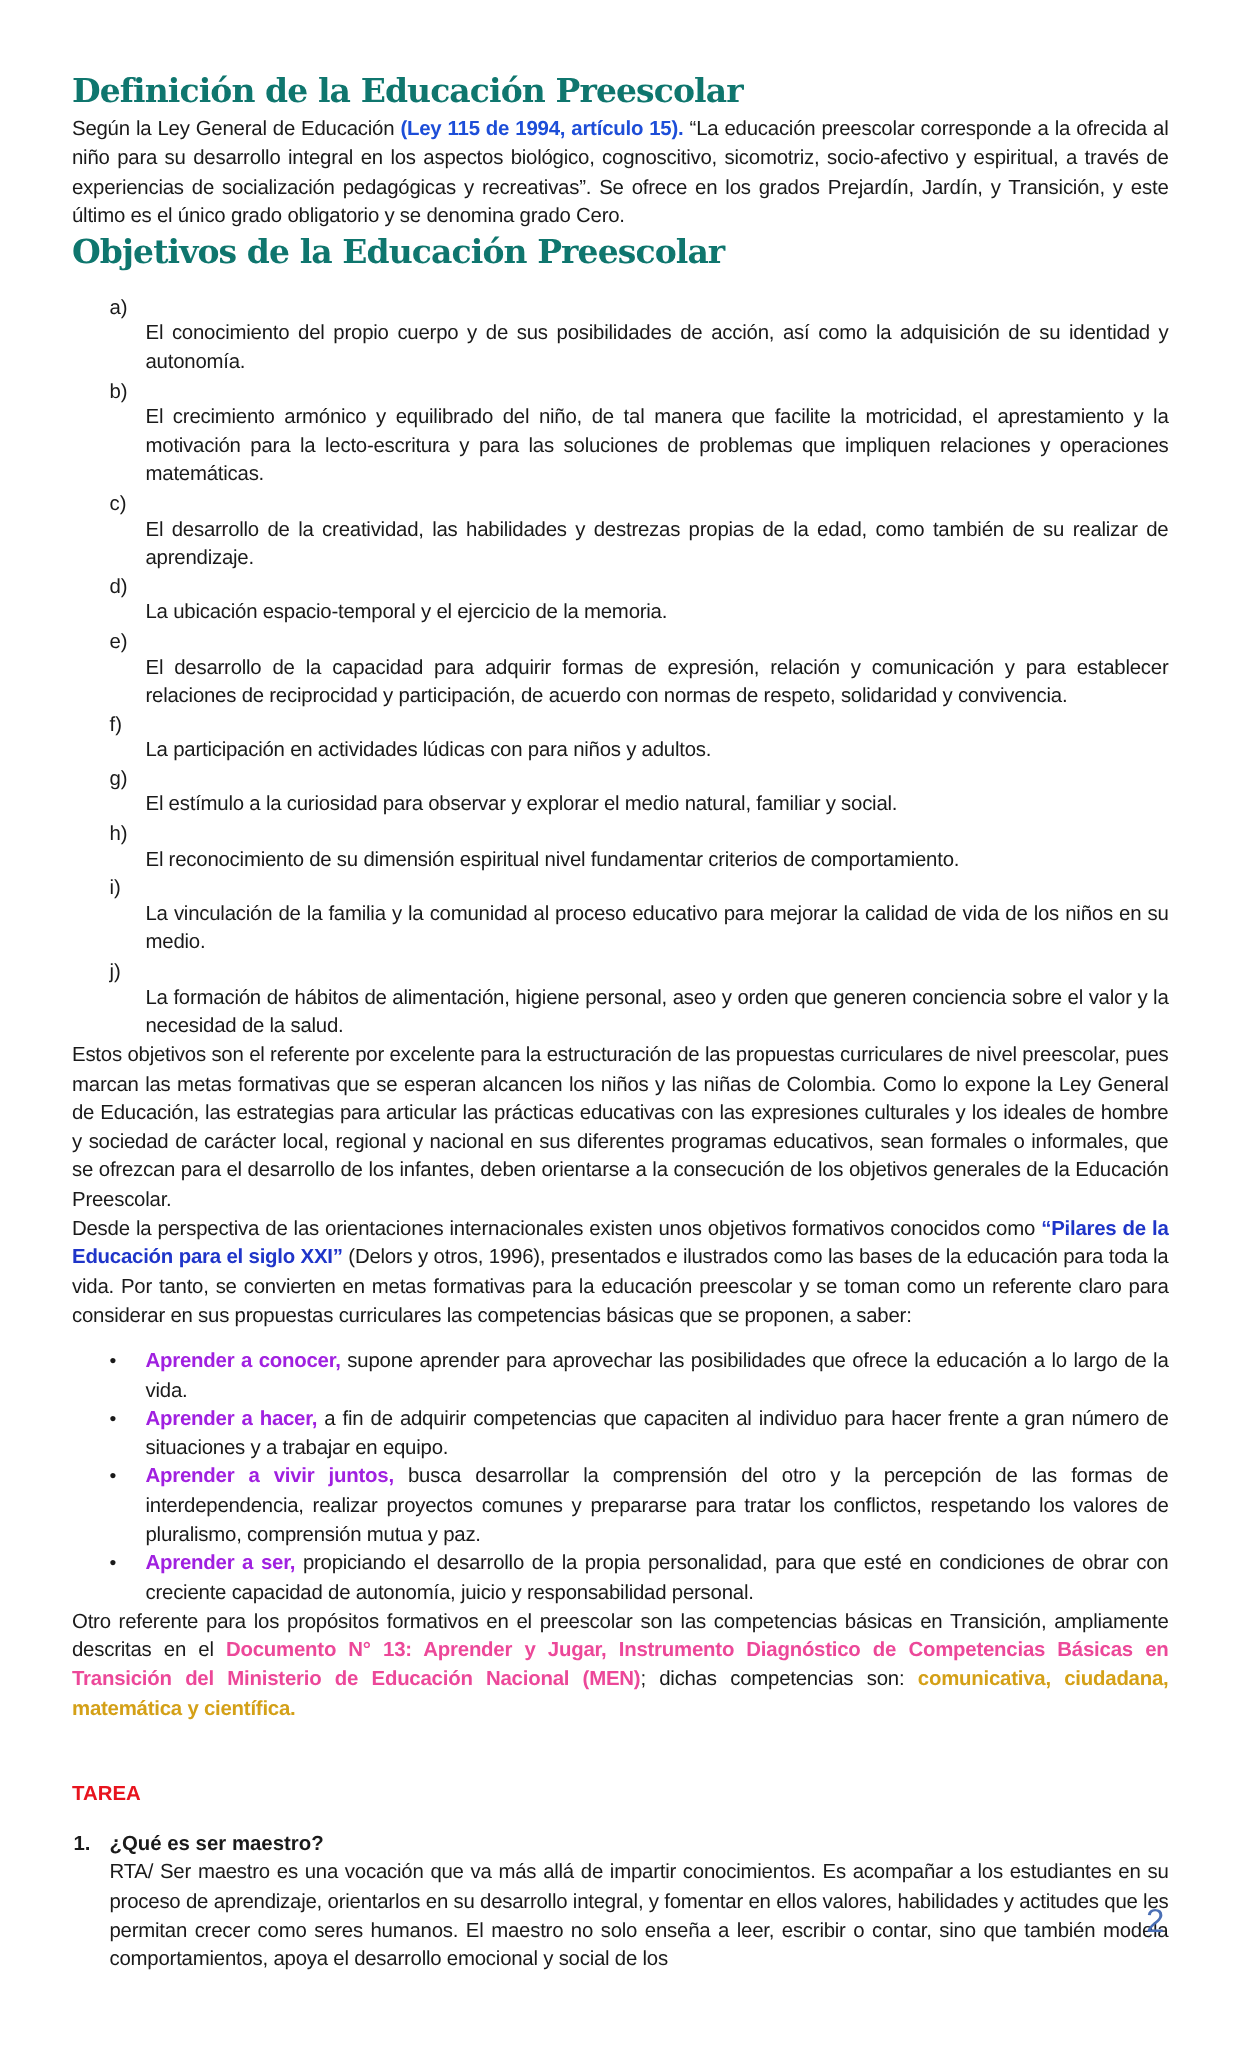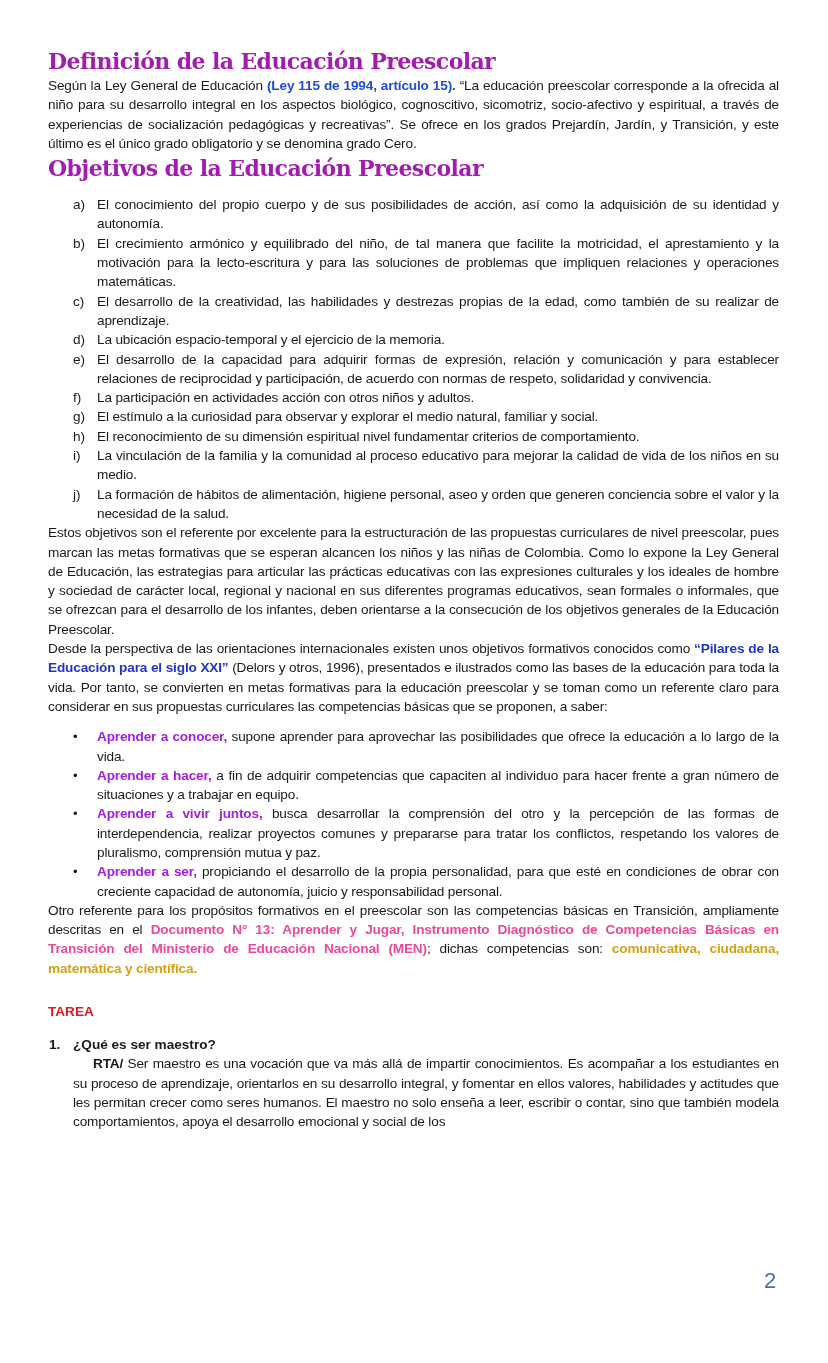--- a/index.html
+++ b/index.html
@@ -21,21 +21,21 @@
       top: 46px;
       width: 731px;
     }
     h1.heading {
       font-family: "DejaVu Serif", serif;
       font-weight: bold;
       font-size: 22px;
       letter-spacing: -0.6px;
       margin: 0;
       line-height: 30px;
-      color: #a21caf;
+      color: #0f766e;
     }
     p.para, .list-text, .answer {
       font-size: 13.6px;
       line-height: 19.3px;
       text-align: justify;
       margin: 0;
       letter-spacing: -0.15px;
     }
     .green { color: #1d4ed8; font-weight: bold; }
     .blue { color: #1f35c9; font-weight: bold; }
@@ -56,20 +56,21 @@
       font-size: 13.6px;
       line-height: 19.3px;
     }
     ol.alpha li .marker {
       width: 24px;
       margin-left: 25px;
       flex: 0 0 24px;
     }
     ol.alpha li .list-text {
       flex: 1;
+      margin-top: 17px;
     }
     .p-estos { margin-top: 12px; }
     .p-desde { margin-top: 11px; }
     ul.bullets {
       list-style: none;
       margin: 11px 0 0 0;
       padding: 0;
     }
     ul.bullets li {
       display: flex;
@@ -78,21 +79,21 @@
     }
     ul.bullets li .bullet {
       width: 24px;
       margin-left: 25px;
       flex: 0 0 24px;
       font-size: 13px;
     }
     ul.bullets li .list-text { flex: 1; }
     .p-otro { margin-top: 11px; }
     .tarea-label {
-      margin-top: 24px;
+      margin-top: 38px;
       font-size: 13.6px;
       line-height: 19px;
     }
     ol.tasks {
       list-style: none;
       margin: 14px 0 0 0;
       padding: 0;
     }
     ol.tasks li {
       display: flex;
@@ -100,21 +101,21 @@
       line-height: 19.3px;
     }
     ol.tasks li .num {
       flex: 0 0 24px;
       width: 24px;
       font-weight: bold;
       margin-left: 1px;
     }
     ol.tasks li .task-body { flex: 1; }
     .task-question { font-weight: bold; }
-    .rta-label { font-weight: bold; margin-left: 20px; }
+    .rta-label { font-weight: normal; }
     .page-number {
       position: absolute;
       left: 764px;
       top: 1268px;
       font-family: "Liberation Sans", sans-serif;
       font-size: 22px;
       color: #4a6fb5;
     }
   </style>
 </head>
@@ -143,21 +144,21 @@
     <li>
         <span class="marker">d)</span>
         <span class="list-text">La ubicación espacio-temporal y el ejercicio de la memoria.</span>
       </li>
     <li>
         <span class="marker">e)</span>
         <span class="list-text">El desarrollo de la capacidad para adquirir formas de expresión, relación y comunicación y para establecer relaciones de reciprocidad y participación, de acuerdo con normas de respeto, solidaridad y convivencia.</span>
       </li>
     <li>
         <span class="marker">f)</span>
-        <span class="list-text">La participación en actividades acción con otros niños y adultos.</span>
+        <span class="list-text">La participación en actividades lúdicas con para niños y adultos.</span>
       </li>
     <li>
         <span class="marker">g)</span>
         <span class="list-text">El estímulo a la curiosidad para observar y explorar el medio natural, familiar y social.</span>
       </li>
     <li>
         <span class="marker">h)</span>
         <span class="list-text">El reconocimiento de su dimensión espiritual nivel fundamentar criterios de comportamiento.</span>
       </li>
     <li>

